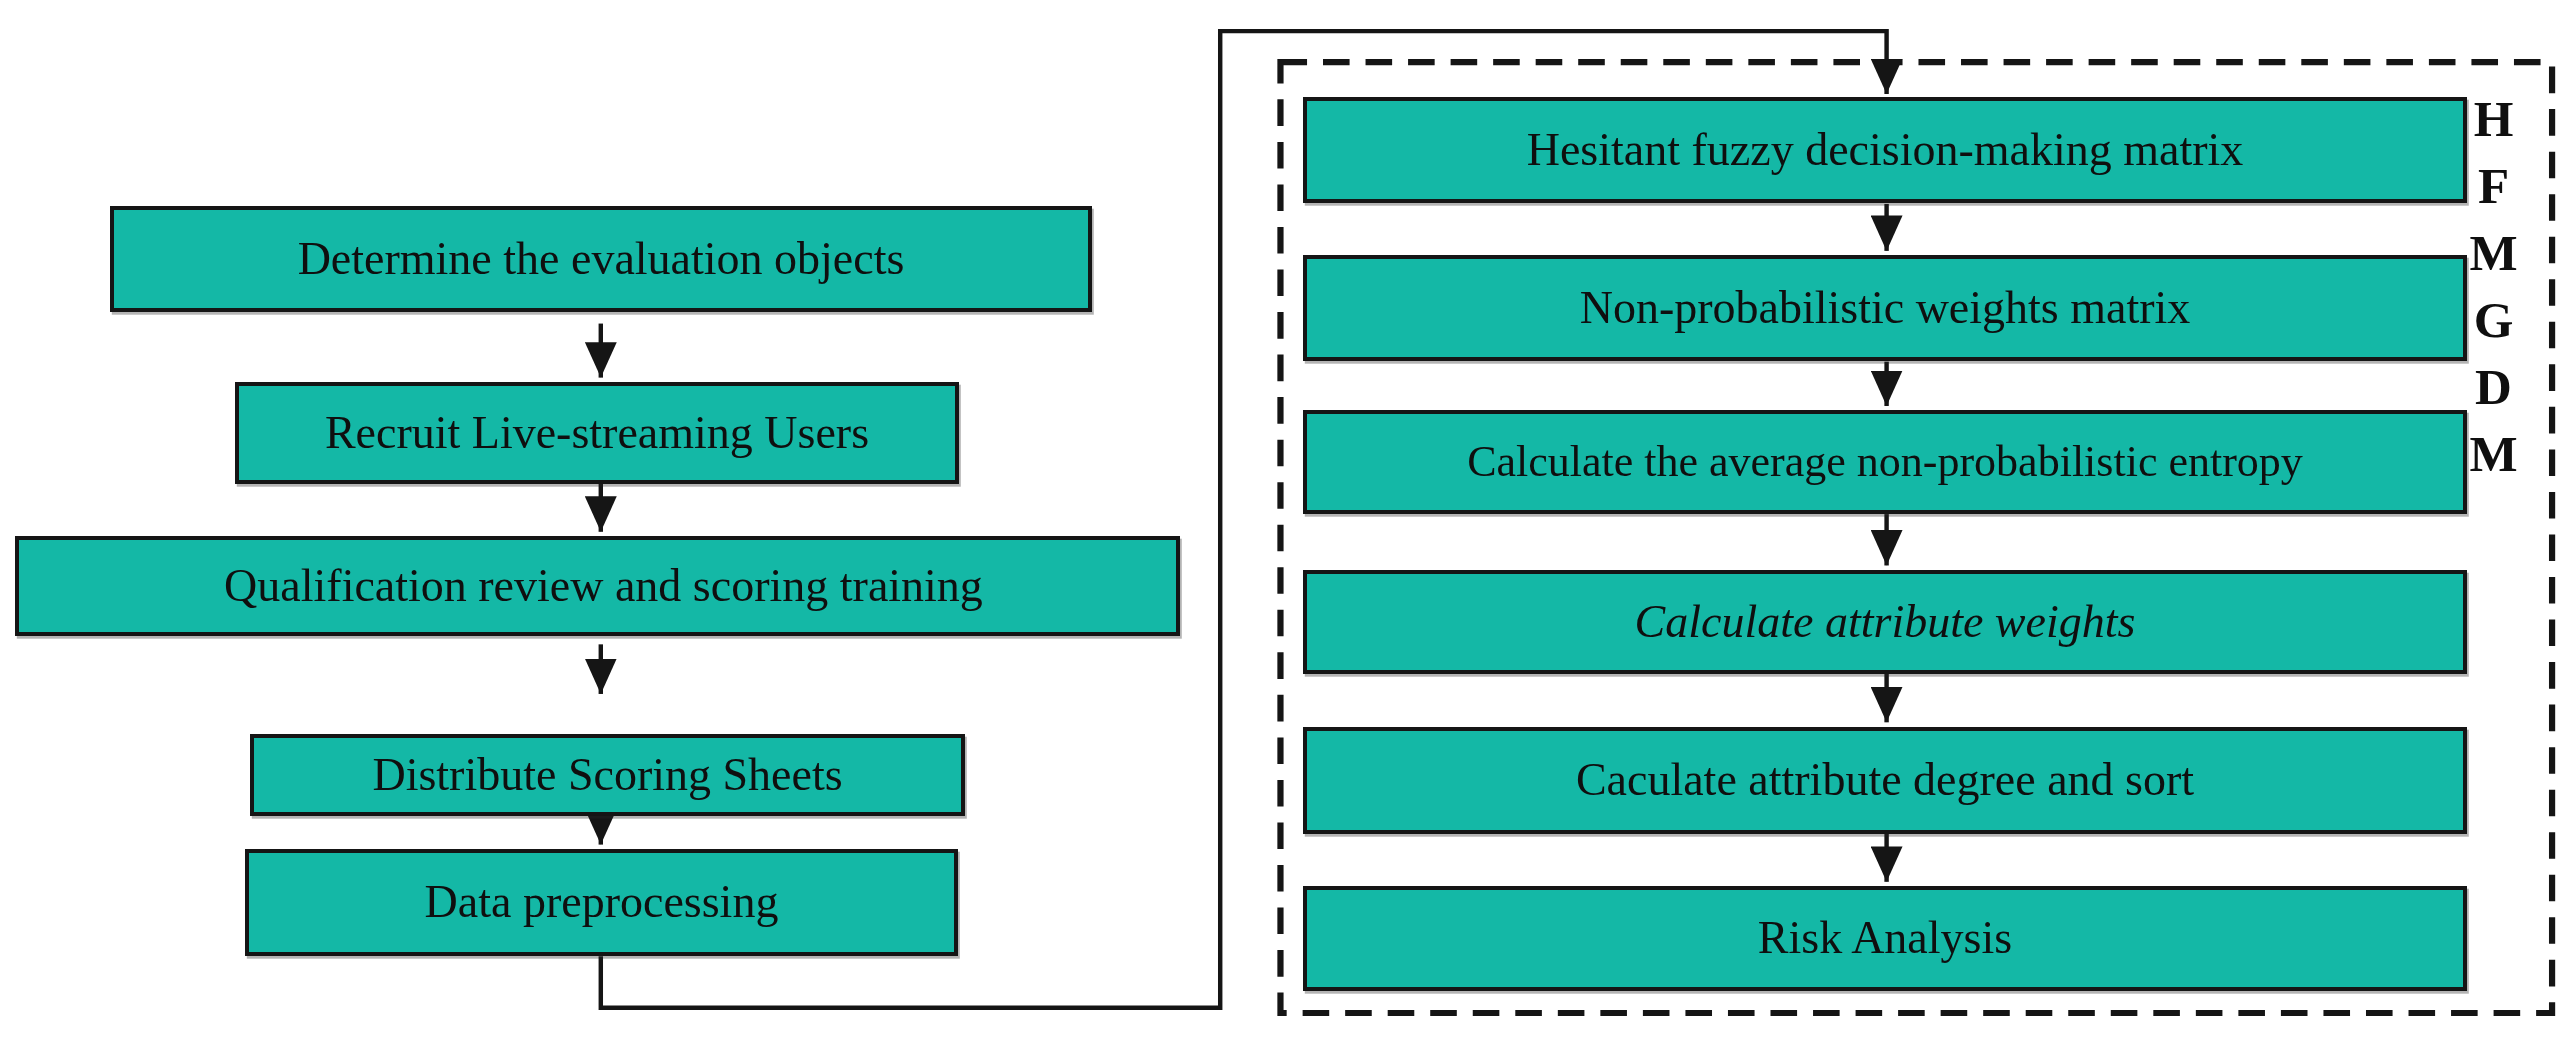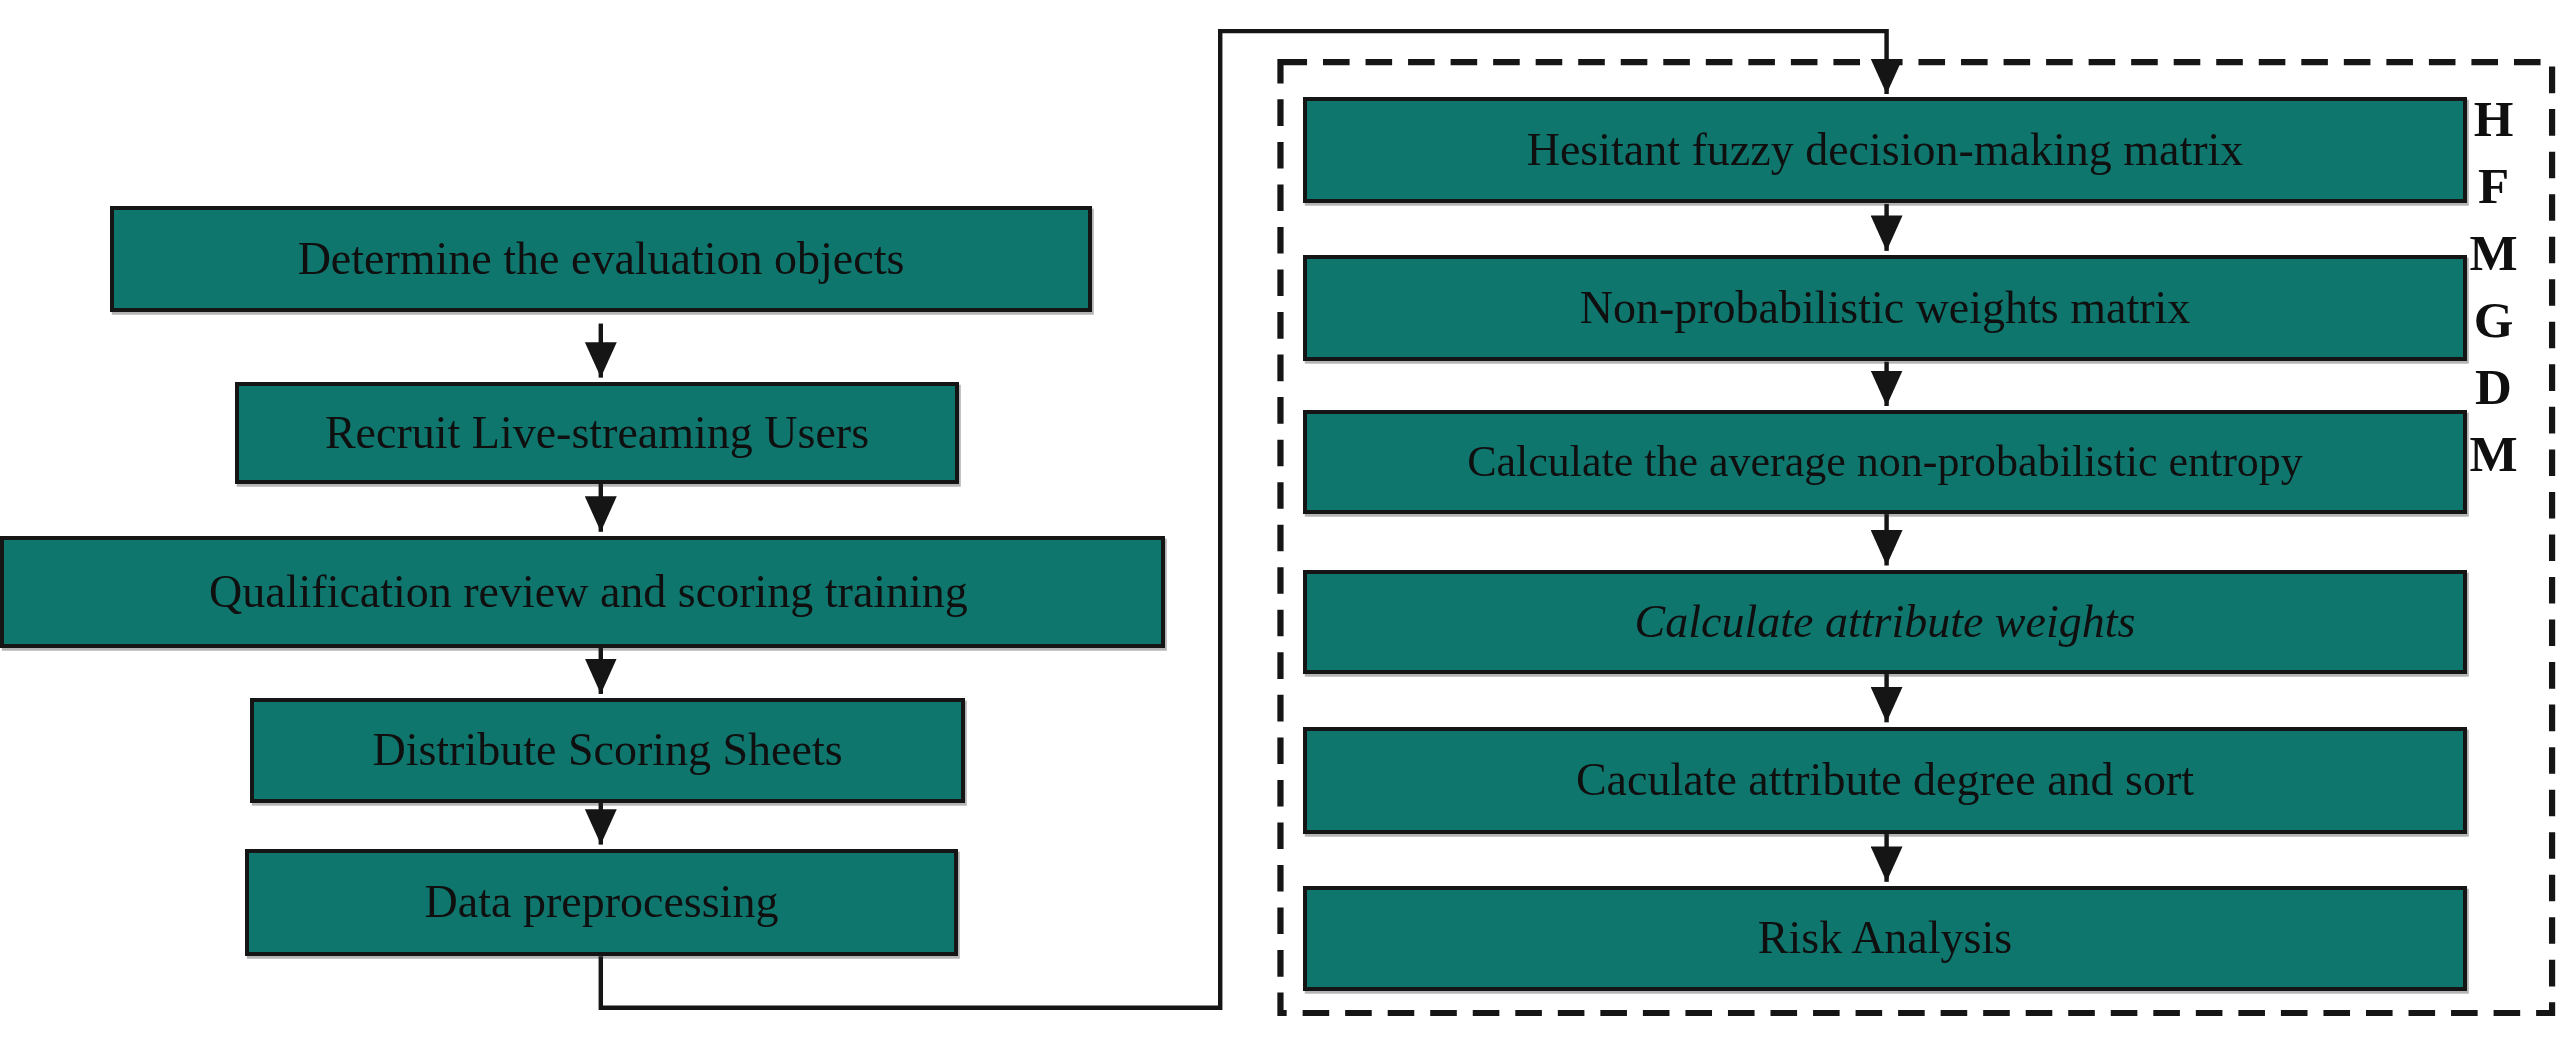--- a/index.html
+++ b/index.html
@@ -17,37 +17,37 @@
   }
   #lines {
     position: absolute;
     left: 0; top: 0;
     width: 2576px;
     height: 1045px;
   }
   .box {
     position: absolute;
     box-sizing: border-box;
-    background: #0f766e;
+    background: #14b8a6;
     border: 4.4px solid #151515;
     box-shadow: 1.8px 2.7px 0 rgba(40,40,40,0.35);
     display: flex;
     align-items: center;
     justify-content: center;
     text-align: center;
     color: #0f0f0f;
     font-size: 46px;
     line-height: 1.05;
     white-space: nowrap;
   }
   
   .b-l1 { left: 110px;  top: 206px; width: 982px; height: 106px; }
   .b-l2 { left: 235px;  top: 382px; width: 724px;  height: 102px; }
-  .b-l3 { left: 0;   top: 536px; width: 1165px; height: 112px; padding-left: 12px; }
-  .b-l4 { left: 250px;  top: 698px; width: 715px;  height: 105px; }
+  .b-l3 { left: 15px;   top: 536px; width: 1165px; height: 100px; padding-left: 12px; }
+  .b-l4 { left: 250px;  top: 734px; width: 715px;  height: 82px; }
   .b-l5 { left: 245px;  top: 849px; width: 713px;  height: 107px; }
   
   .b-r1 { left: 1303px; top: 97px;  width: 1164px; height: 106px; }
   .b-r2 { left: 1303px; top: 255px;  width: 1164px; height: 106px; }
   .b-r3 { left: 1303px; top: 410px;  width: 1164px; height: 104px; font-size: 44px; }
   .b-r4 { left: 1303px; top: 570px;  width: 1164px; height: 104px; font-style: italic; }
   .b-r5 { left: 1303px; top: 727px;  width: 1164px; height: 107px; }
   .b-r6 { left: 1303px; top: 886px; width: 1164px; height: 105px; }
   
   .side-letters {

